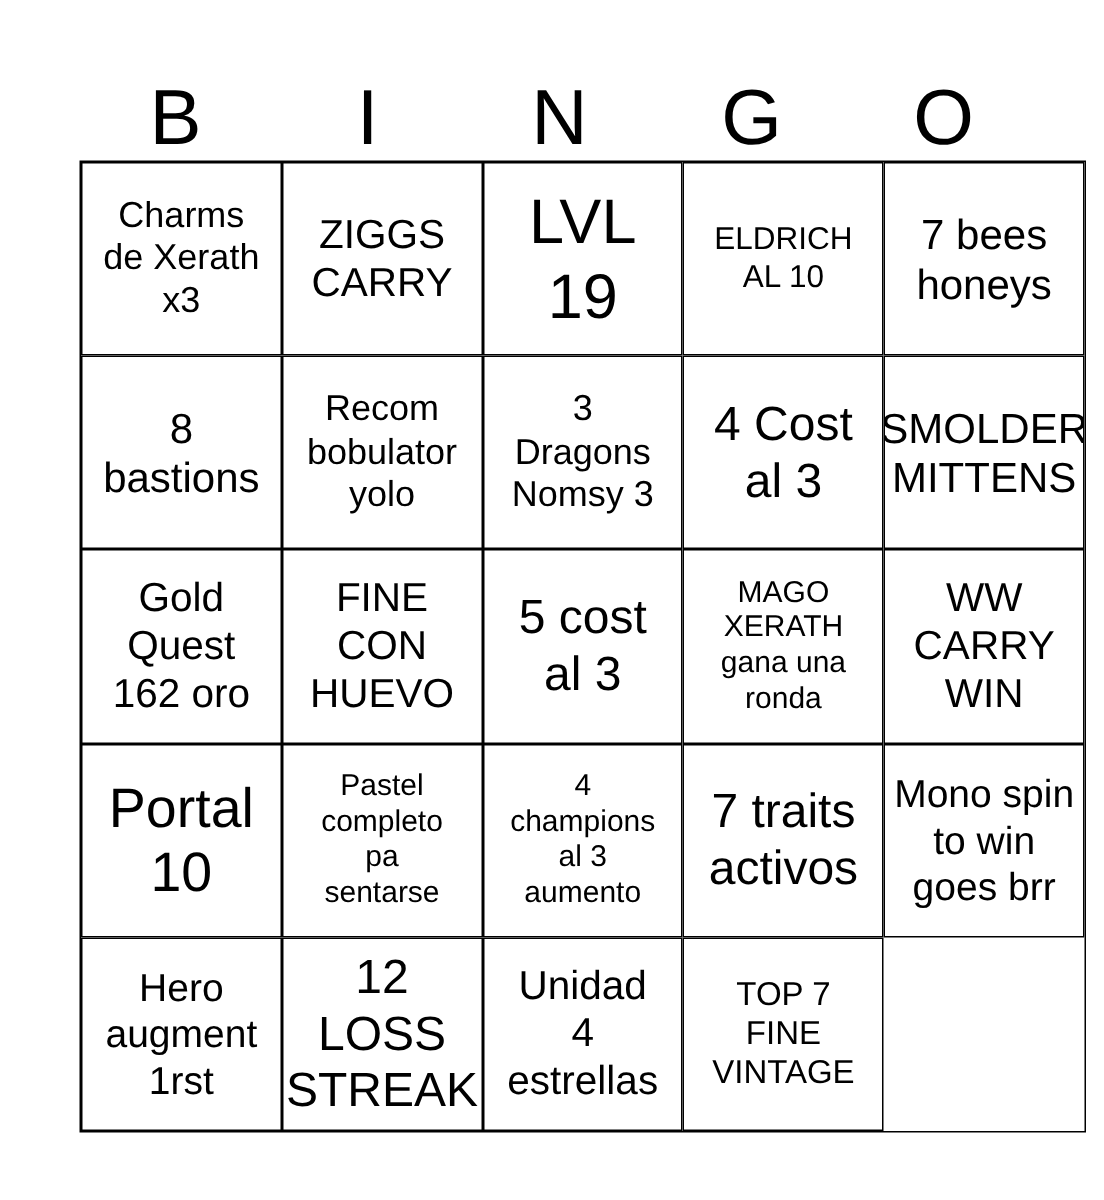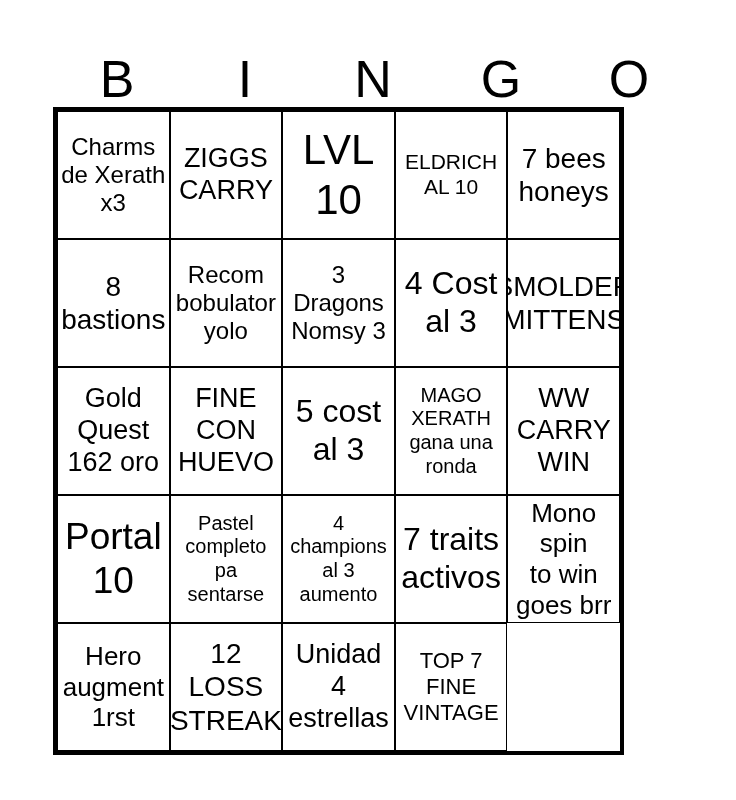--- a/index.html
+++ b/index.html
@@ -31,24 +31,24 @@
     text-align: center;
     font-size: 52px;
     line-height: 1;
     font-weight: 400;
     color: #000000;
   }
   .grid {
     display: grid;
     grid-template-columns: repeat(5, 1fr);
     grid-template-rows: repeat(5, 1fr);
-    width: 571px;
+    width: 671px;
     height: 648px;
     box-sizing: border-box;
-    border: 4px solid #000000;
+    border: 1px solid #000000;
     background: #ffffff;
   }
   .cell {
     border: 1px solid #000000;
     display: flex;
     align-items: center;
     justify-content: center;
     text-align: center;
     box-sizing: border-box;
     overflow: hidden;
@@ -81,21 +81,21 @@
         <span>Charms
 de Xerath
 x3</span>
       </div>
     <div class="cell" style="font-size:27px">
         <span>ZIGGS
 CARRY</span>
       </div>
     <div class="cell" style="font-size:42px">
         <span>LVL
-10</span>
+19</span>
       </div>
     <div class="cell" style="font-size:21px">
         <span>ELDRICH
 AL 10</span>
       </div>
     <div class="cell" style="font-size:28px">
         <span>7 bees
 honeys</span>
       </div>
 
@@ -172,21 +172,21 @@
     <div class="cell" style="font-size:26px">
         <span>Mono spin
 to win
 goes brr</span>
       </div>
     <div class="cell" style="font-size:26px">
         <span>Hero
 augment
 1rst</span>
       </div>
-    <div class="cell" style="font-size:28px">
+    <div class="cell" style="font-size:32px">
         <span>12 LOSS
 STREAK</span>
       </div>
     <div class="cell" style="font-size:27px">
         <span>Unidad
 4
 estrellas</span>
       </div>
     <div class="cell" style="font-size:22px">
         <span>TOP 7

